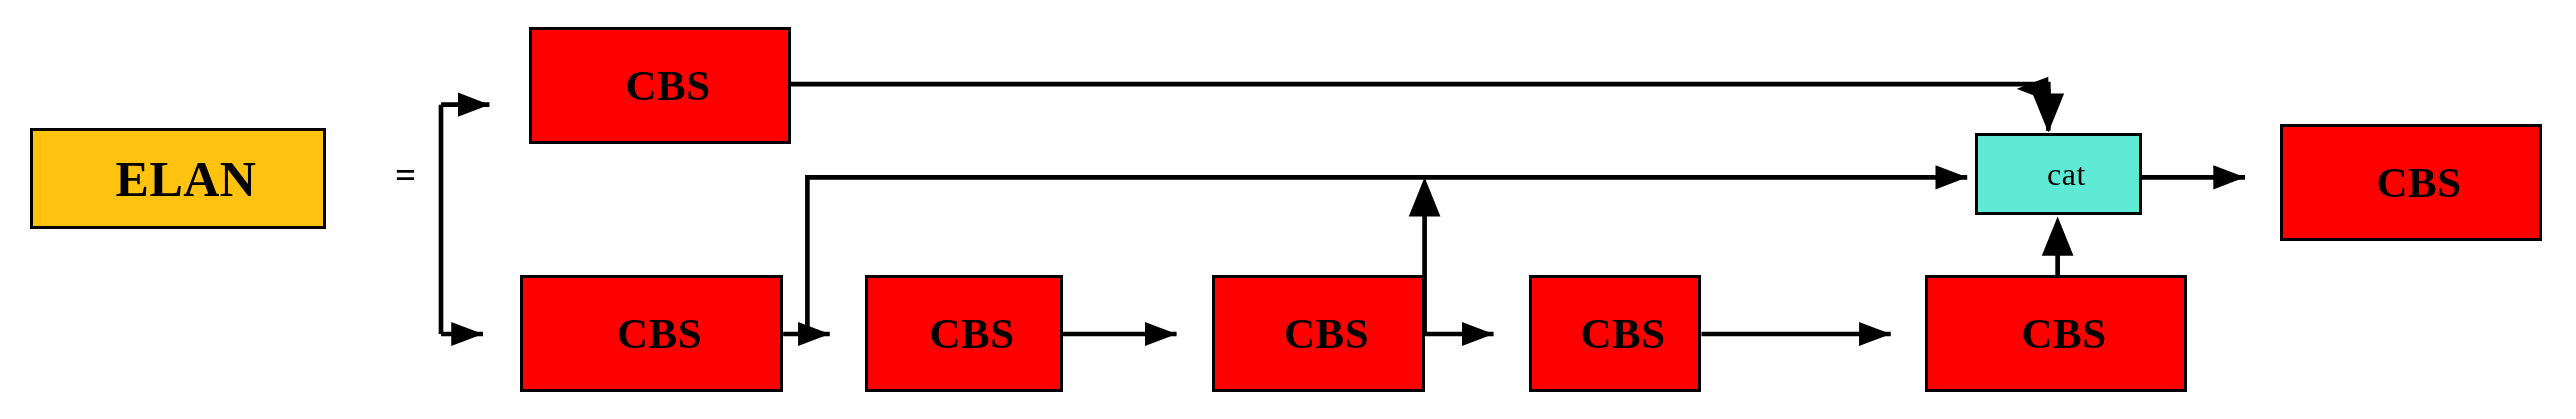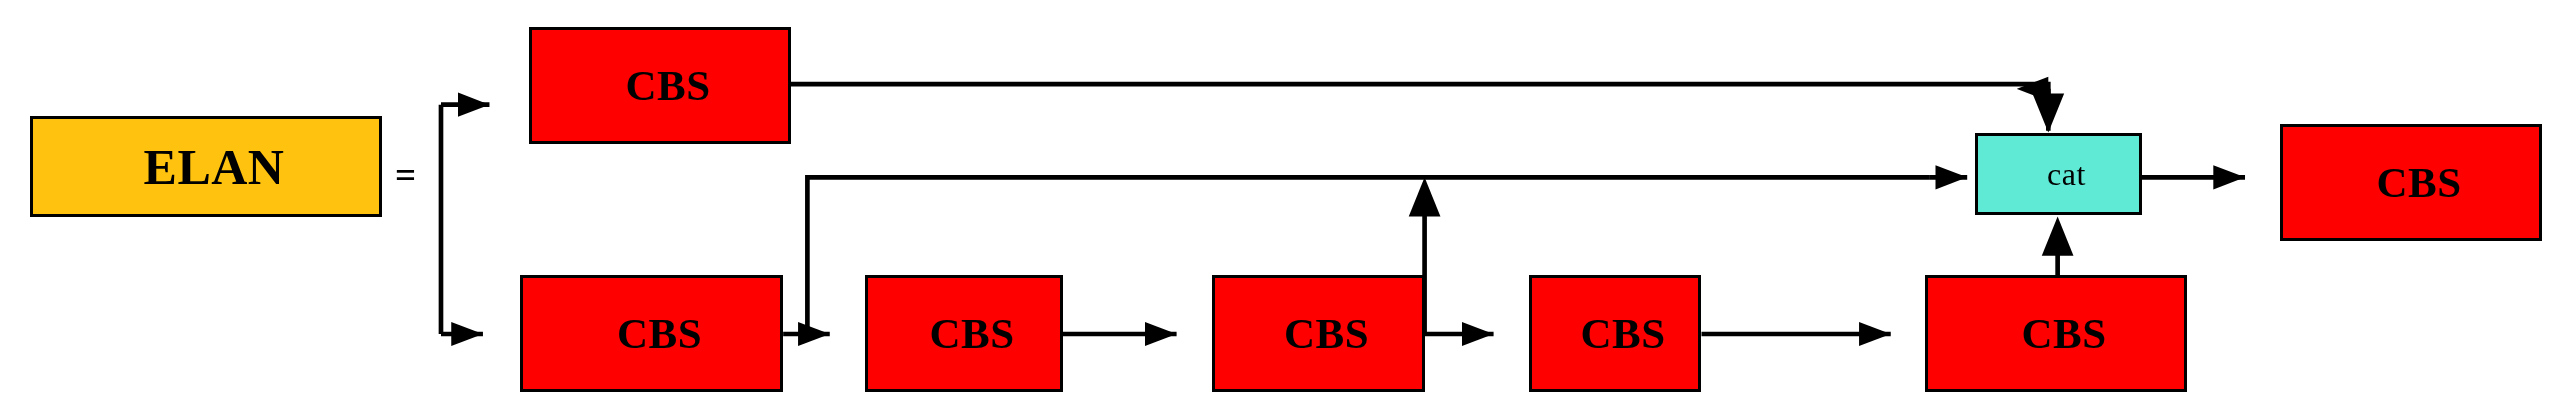--- a/index.html
+++ b/index.html
@@ -111,21 +111,21 @@
     <g>
       <path d="M2207,295 L2207,272" stroke="#000000" stroke-width="5" fill="none"></path>
       <polygon points="2190,274 2224,274 2207,232" fill="#000000"></polygon>
     </g>
 
     <g>
       <path d="M2297,190 L2408,190" stroke="#000000" stroke-width="5" fill="none" marker-end="url(#arrowRbig)"></path>
     </g>
   </svg>
 
-  <div class="node node-elan" style="left:30px; top:116px; width:352px; height:101px;">
+  <div class="node node-elan" style="left:30px; top:128px; width:296px; height:101px;">
     <span>ELAN</span>
   </div>
 
   <div class="eq-sign" style="left:395px; top:154px;">=</div>
 
   <div class="node node-cbs" style="left:529px; top:27px; width:262px; height:117px;">
     <span>CBS</span>
   </div>
 
   <div class="node node-cbs" style="left:520px; top:275px; width:263px; height:117px;">

